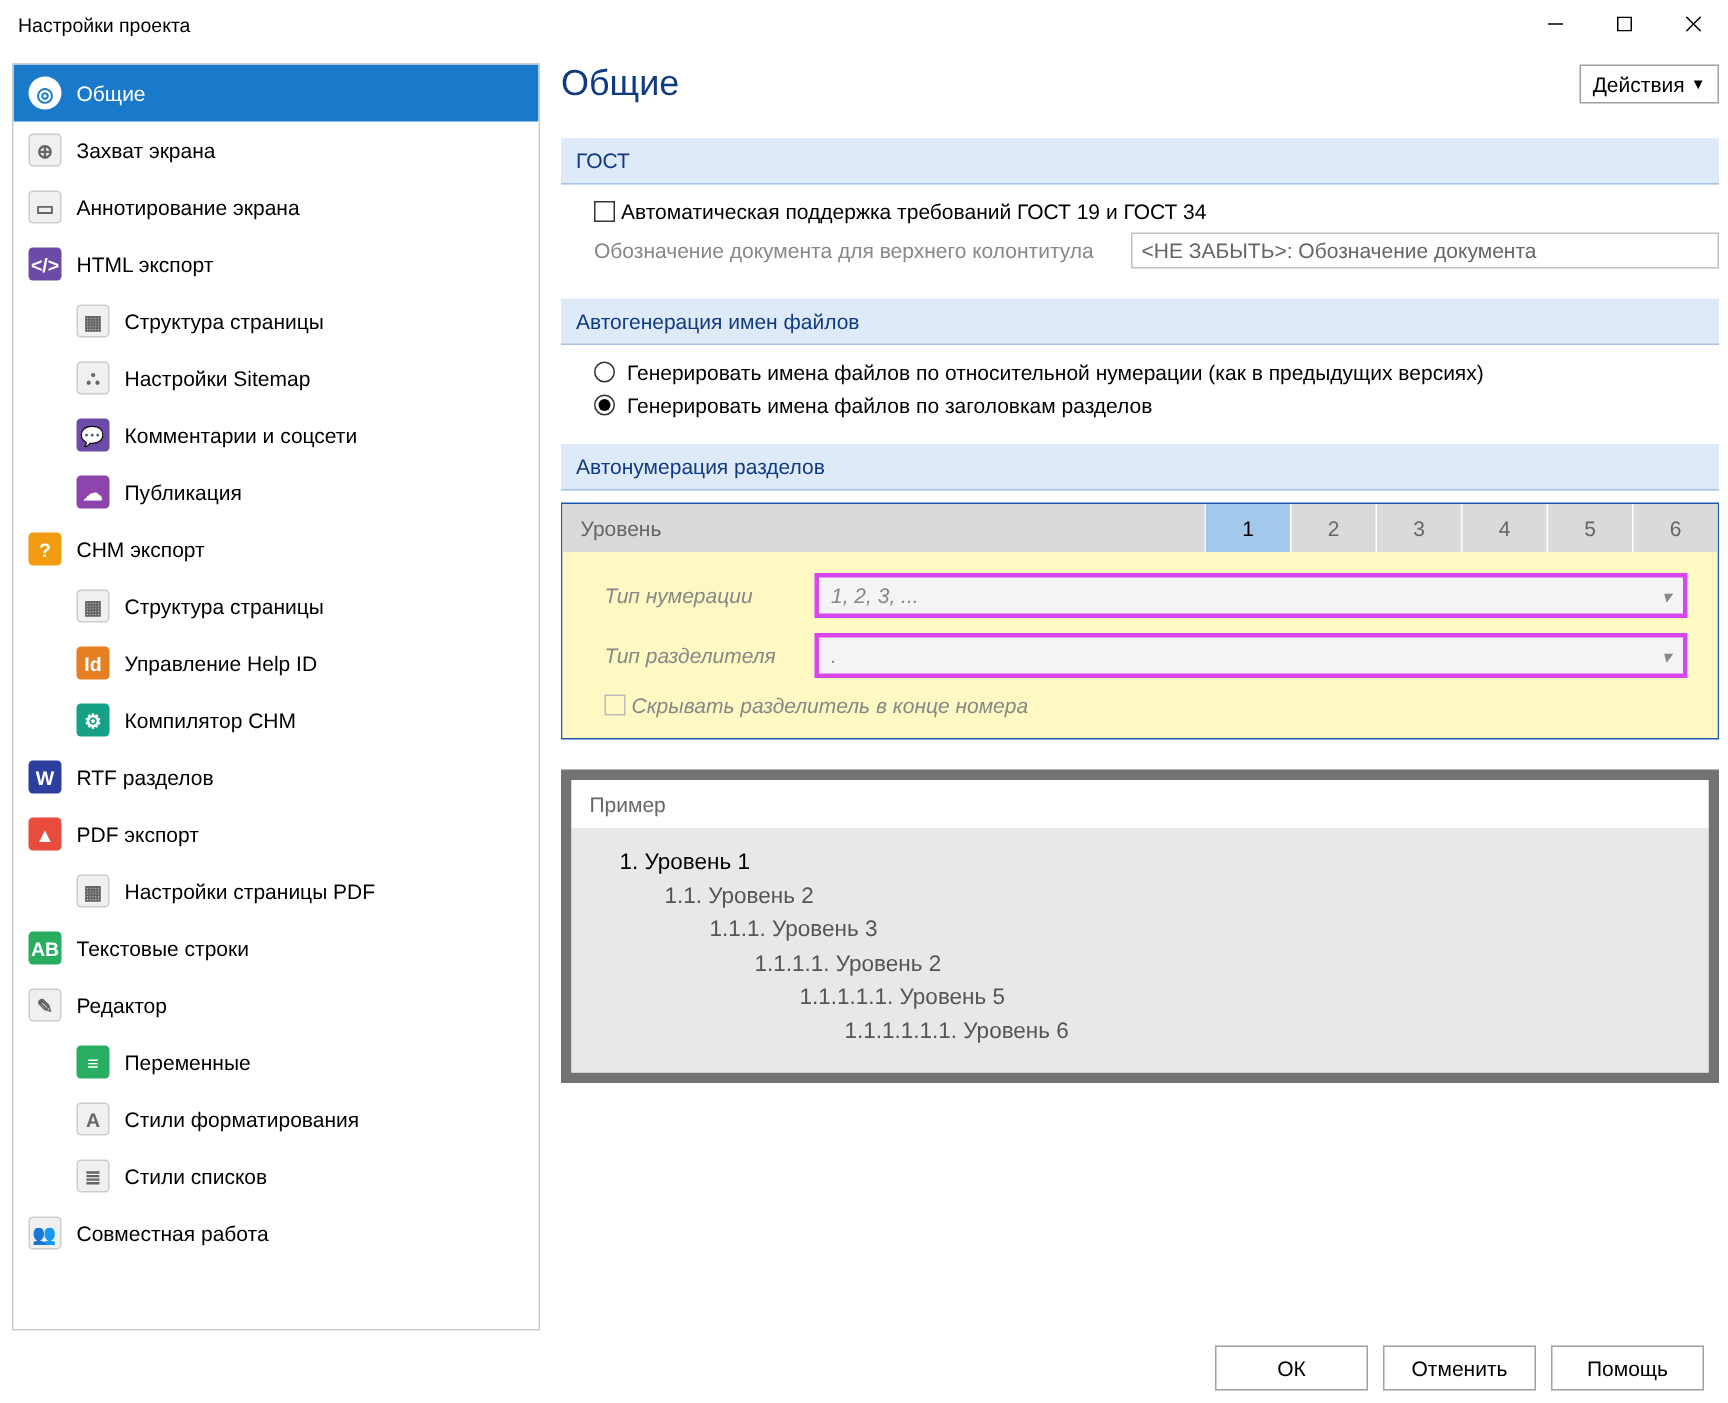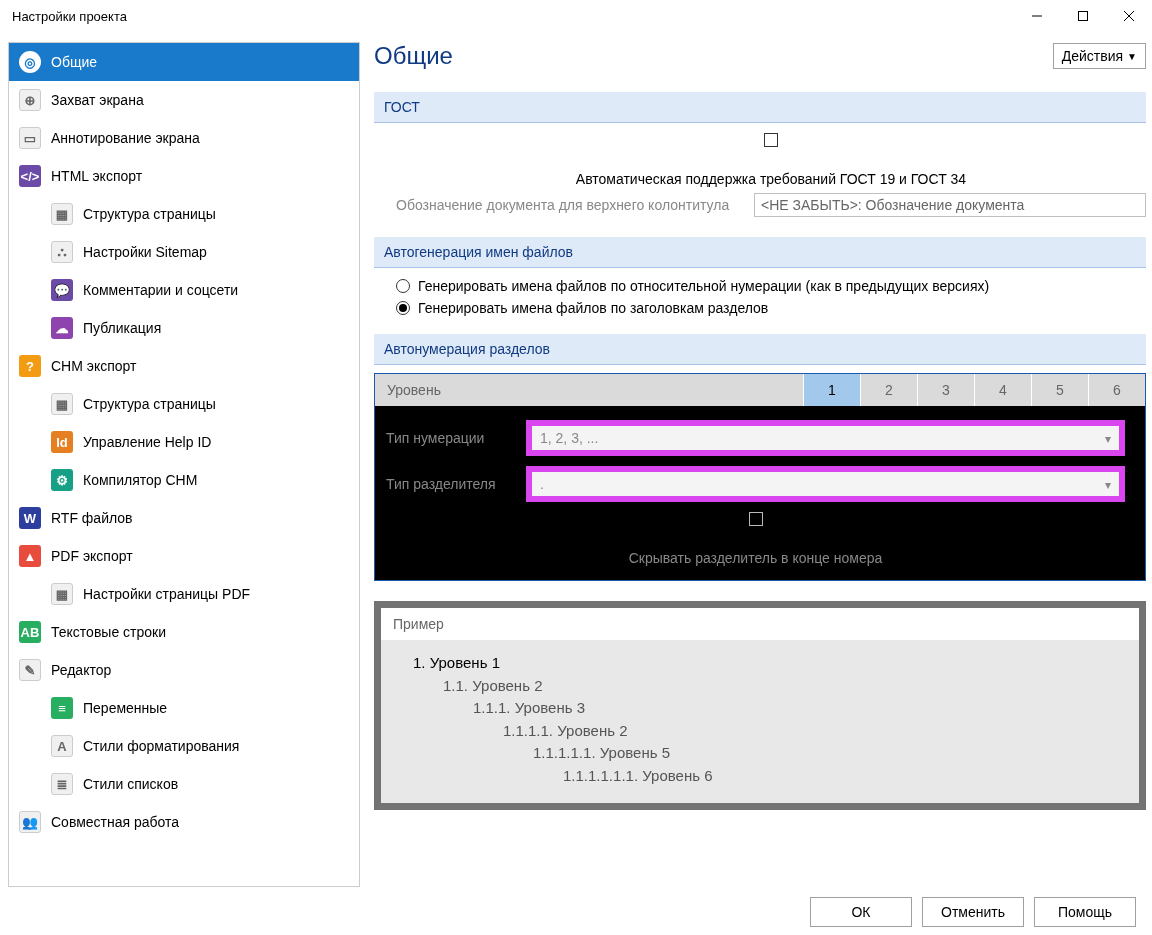--- a/index.html
+++ b/index.html
@@ -21,41 +21,41 @@
 .content { flex: 1; display: flex; flex-direction: column; }
 .content-header { display: flex; align-items: center; justify-content: space-between; margin-bottom: 16px; }
 .content-title { font-size: 24px; color: #103b82; font-weight: normal; }
 .actions-btn { border: 1px solid #a0a0a0; background: #fff; padding: 4px 8px; font-size: 14px; cursor: pointer; display: flex; align-items: center; gap: 4px; }
 .actions-btn::after { content: "▼"; font-size: 10px; }
 
 .section-header { background: #dfeaf8; color: #103b82; padding: 7px 10px; font-size: 14px; margin-top: 6px; border-bottom: 1px solid #a9c3e6; }
 .section-body { padding: 10px 0 6px 22px; }
 
 .form-row { display: flex; align-items: center; margin-bottom: 8px; }
-.checkbox-row { display: flex; align-items: center; gap: 24px; margin-bottom: 6px; flex-direction: column; }
+.checkbox-row { display: flex; align-items: center; gap: 4px; margin-bottom: 6px; }
 .checkbox { width: 14px; height: 14px; border: 1px solid #333; display: inline-block; }
 .checkbox.disabled { border-color: #bbb; }
 .label-text { font-size: 14px; }
 .label-dim { color: #888; font-size: 14px; }
 
 .text-input { border: 1px solid #c0c0c0; padding: 3px 6px; font-size: 14px; color: #666; background: #fff; }
 
 .radio-row { display: flex; align-items: center; gap: 8px; margin-bottom: 6px; }
 .radio { width: 14px; height: 14px; border: 1px solid #333; border-radius: 50%; display: inline-flex; align-items: center; justify-content: center; }
 .radio.selected::after { content: ""; width: 8px; height: 8px; background: #000; border-radius: 50%; }
 
 .level-panel { border: 1px solid #1a5ab0; margin: 8px 0 0 0; }
 .level-tabs { display: flex; background: #dadada; }
 .level-label { flex: 1; padding: 8px 12px; color: #666; font-size: 14px; background: #dadada; }
 .level-tab { width: 57px; text-align: center; padding: 8px 0; cursor: pointer; color: #666; font-size: 14px; border-left: 1px solid #fff; background: #dadada; }
 .level-tab.active { background: #a2c9eb; color: #000; }
-.level-body { padding: 14px 20px 8px 11px; background: #000000; }
+.level-body { padding: 14px 20px 8px 28px; background: #fef9c3; font-style: italic; }
 .level-row { display: flex; align-items: center; margin-bottom: 10px; }
 .level-row-label { width: 140px; color: #888; font-size: 14px; }
-.select-box { flex: 1; border: 6px solid #d946ef; padding: 4px 8px; background: #f4f4f4; color: #888; font-size: 14px; display: flex; justify-content: space-between; align-items: flex-end; }
+.select-box { flex: 1; border: 3px solid #d946ef; padding: 4px 8px; background: #f4f4f4; color: #888; font-size: 14px; display: flex; justify-content: space-between; align-items: flex-end; }
 .select-box::after { content: "▾"; color: #888; font-size: 12px; }
 
 .example-panel { border: 7px solid #737373; margin-top: 20px; }
 .example-header { padding: 8px 12px; color: #666; font-size: 14px; background: #fff; }
 .example-body { background: #e8e8e8; padding: 12px 20px 16px 32px; font-size: 15px; color: #555; line-height: 1.5; }
 .ex-l1 { color: #000; }
 .ex-l2 { padding-left: 30px; }
 .ex-l3 { padding-left: 60px; }
 .ex-l4 { padding-left: 90px; }
 .ex-l5 { padding-left: 120px; }
@@ -147,21 +147,21 @@
       <div class="sidebar-item indent">
         <span class="ico ico-idorange">Id</span>
         <span>Управление Help ID</span>
       </div>
       <div class="sidebar-item indent">
         <span class="ico ico-teal">⚙</span>
         <span>Компилятор CHM</span>
       </div>
       <div class="sidebar-item">
         <span class="ico ico-darkblue">W</span>
-        <span>RTF файлов</span>
+        <span>RTF разделов</span>
       </div>
       <div class="sidebar-item">
         <span class="ico ico-red">▲</span>
         <span>PDF экспорт</span>
       </div>
       <div class="sidebar-item indent">
         <span class="ico ico-gray">▦</span>
         <span>Настройки страницы PDF</span>
       </div>
       <div class="sidebar-item">

